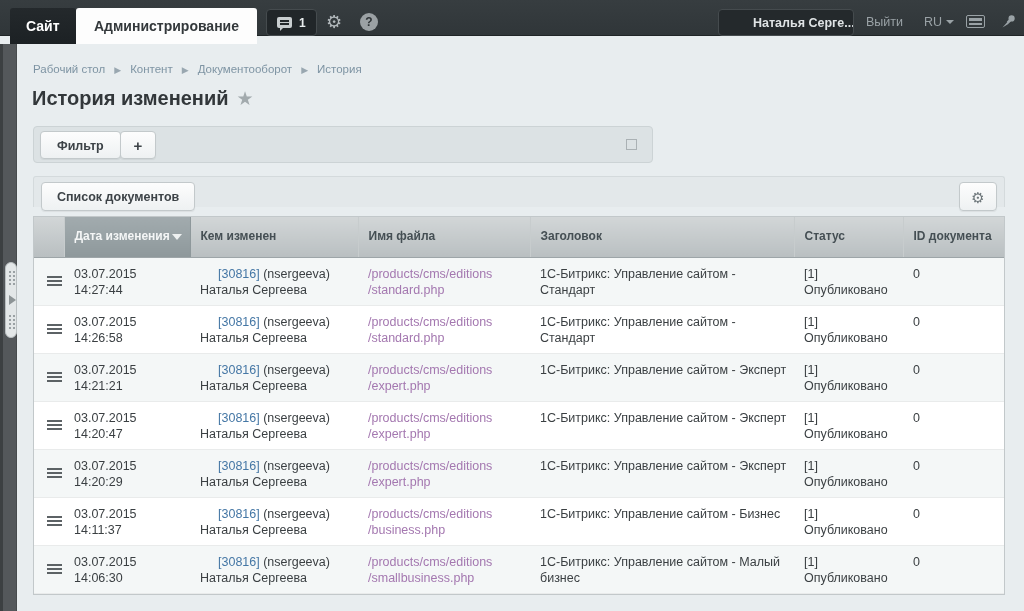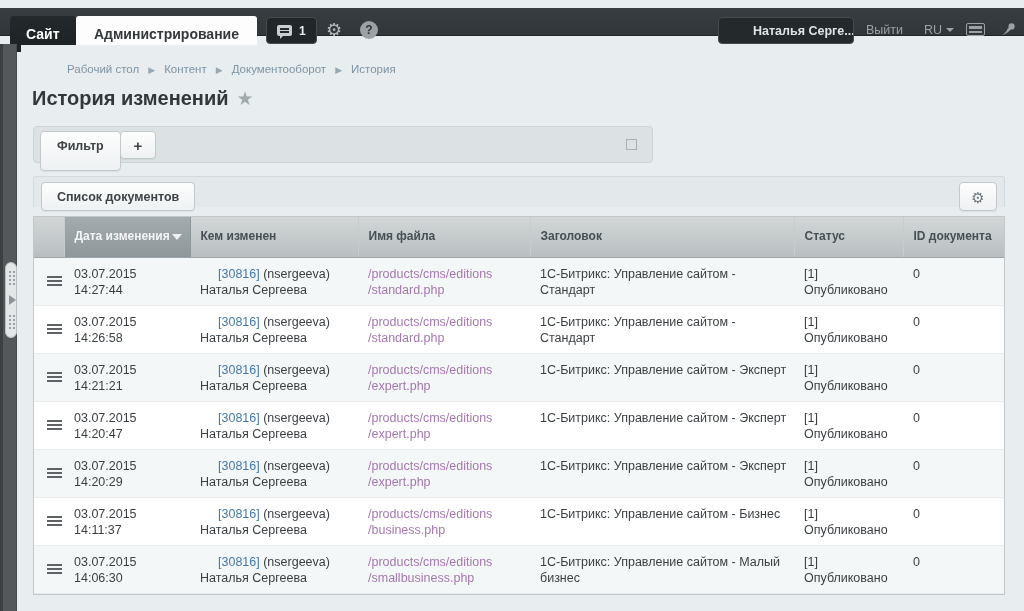--- a/index.html
+++ b/index.html
@@ -1,20 +1,20 @@
 <!DOCTYPE html>
 <html><head>
 <meta charset="utf-8">
 <style>
   * { margin:0; padding:0; box-sizing:border-box; }
   html,body { width:1024px; height:611px; overflow:hidden; }
   body { font-family:"Liberation Sans","DejaVu Sans",sans-serif; background:#e8edef; position:relative; }
 
   
-  .topbar { position:absolute; left:0; top:8px; width:1024px; height:28px;
+  .topbar { position:absolute; left:0; top:0; width:1024px; height:36px;
     background:linear-gradient(#373d40,#303639); border-bottom:1px solid #202527; }
   .tab-site { position:absolute; left:10px; top:8px; height:36px; padding:0 16px;
     background:linear-gradient(#24292c,#1c2124); color:#fff; font-size:14px; font-weight:bold;
     line-height:36px; border-radius:3px 3px 0 0; cursor:pointer; }
   .tab-admin { position:absolute; left:76px; top:8px; height:36px; padding:0 18px;
     background:#fdfdfd; color:#33383b; font-size:14px; font-weight:bold; line-height:36px;
     border-radius:3px 3px 0 0; cursor:pointer; }
   .notif-btn { position:absolute; left:266px; top:9px; height:27px; padding:0 10px;
     background:#212629; border:1px solid #454b4e; border-radius:4px; display:flex;
     align-items:center; gap:7px; cursor:pointer; }
@@ -59,34 +59,34 @@
   .rail-handle { position:absolute; left:2px; top:218px; width:12px; height:76px;
     background:#e3e7e8; border-radius:7px; border:1px solid #b9bfc1; }
   .rail-dots-top, .rail-dots-bot { position:absolute; left:2px; width:7px; height:16px;
     background-image:radial-gradient(#9aa1a4 1px, transparent 1.2px); background-size:4px 4px; }
   .rail-dots-top { top:7px; } .rail-dots-bot { bottom:7px; }
   .rail-arrow { position:absolute; left:3px; top:32px; border:5px solid transparent;
     border-left:7px solid #8d9496; }
 
   
   .content { position:absolute; left:21px; top:45px; right:0; bottom:0; background:#e8edef; }
-  .breadcrumb { position:absolute; left:12px; top:18px; font-size:11.5px; color:#7e94a3;margin-left:34px; }
+  .breadcrumb { position:absolute; left:12px; top:18px; font-size:11.5px; color:#7e94a3; }
   .breadcrumb a { color:#7e94a3; text-decoration:none; cursor:pointer; }
   .crumb-sep { color:#99a7b0; margin:0 9px; font-size:9px; }
   .page-title { position:absolute; left:11px; top:42px; font-size:20px; font-weight:bold; color:#32373a; }
   .fav-star { color:#a2aaad; font-size:19px; margin-left:8px; cursor:pointer; }
   .fav-star::before { content:"★"; }
 
   
   .filter-bar { position:absolute; left:12px; top:81px; width:620px; height:37px;
     background:#dce2e4; border:1px solid #ccd3d5; border-radius:4px; }
   .btn { display:inline-block; background:linear-gradient(#fdfdfd,#eef1f2); border:1px solid #c3c9cb;
     border-radius:4px; color:#3d4347; font-size:12.5px; font-weight:bold; cursor:pointer;
     box-shadow:0 1px 1px rgba(0,0,0,.06); }
-  .filter-btn { position:absolute; left:6px; top:4px; height:40px; line-height:28px; padding:0 16px; }
+  .filter-btn { position:absolute; left:6px; top:4px; height:28px; line-height:28px; padding:0 16px; }
   .plus-btn { position:absolute; left:86px; top:4px; width:36px; height:28px; line-height:27px;
     text-align:center; font-size:15px; }
   .filter-square { position:absolute; right:15px; top:12px; width:11px; height:11px;
     border:1px solid #aab1b4; background:transparent; cursor:pointer; }
 
   
   .list-toolbar { position:absolute; left:12px; top:131px; width:972px; height:31px;
     background:#e3e8ea; border:1px solid #d4dadc; border-bottom:none; border-radius:3px 3px 0 0; }
   .listdocs-btn { position:absolute; left:7px; top:5px; height:29px; line-height:29px; padding:0 15px; }
   .grid-gear-btn { position:absolute; right:7px; top:5px; width:38px; height:29px; text-align:center; }

